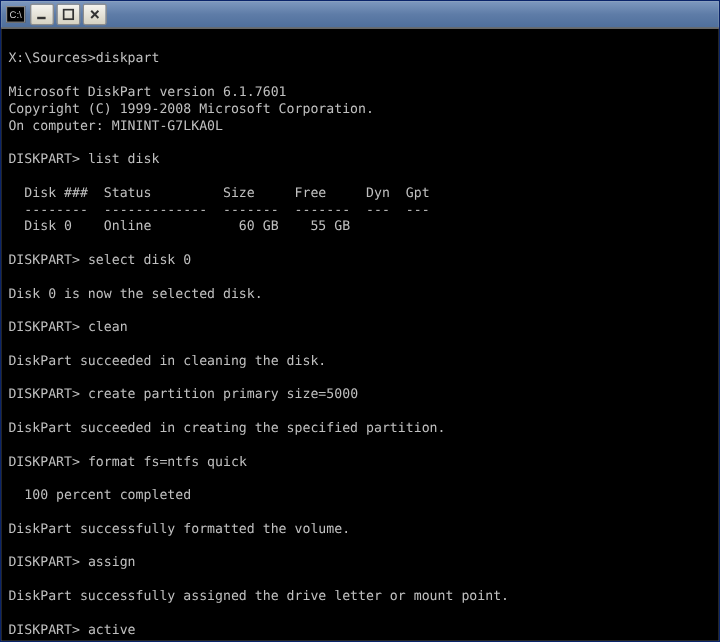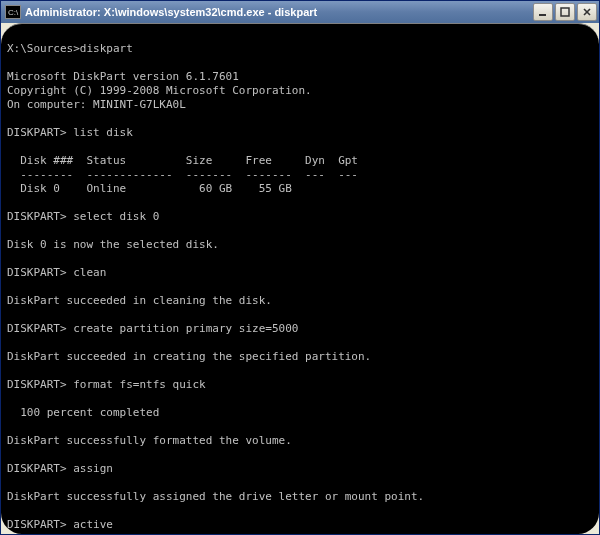--- a/index.html
+++ b/index.html
@@ -70,32 +70,30 @@
   .console {
     flex: 1;
     background: #000;
     color: #c0c0c0;
     border-top: 1px solid #808080;
     padding: 4px 6px;
     font-size: 11px;
     line-height: 14px;
     white-space: pre;
     overflow: hidden;
-    border-radius: 21px;
   }
   .console .line { white-space: pre; }
 </style>
 </head>
 <body>
 
 <div class="window">
 
   <div class="titlebar">
     <span class="titlebar-icon">C:\</span>
-    <span class="titlebar-text">Administrator: X:\windows\system32\cmd.exe - diskpart</span>
     <div class="win-buttons">
       <div class="win-btn">
         <svg width="10" height="10" viewBox="0 0 10 10">
             <rect x="1" y="7" width="7" height="2" fill="#333"></rect>
           </svg>
       </div>
       <div class="win-btn">
         <svg width="10" height="10" viewBox="0 0 10 10">
             <rect x="1" y="1" width="8" height="8" fill="none" stroke="#333" stroke-width="1.5"></rect>
           </svg>

